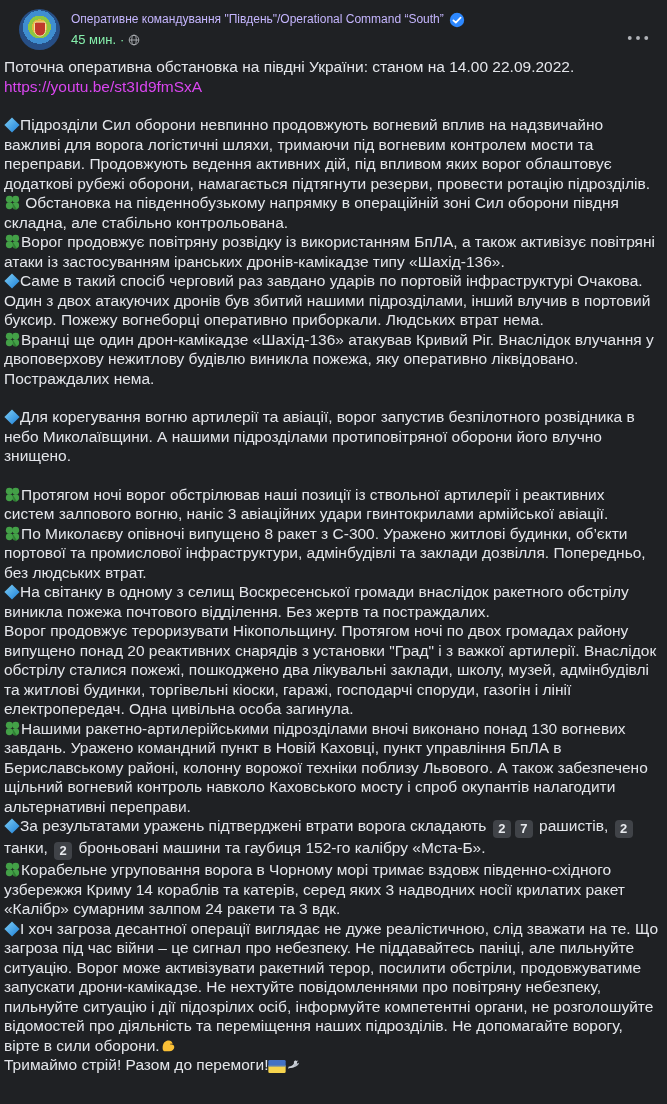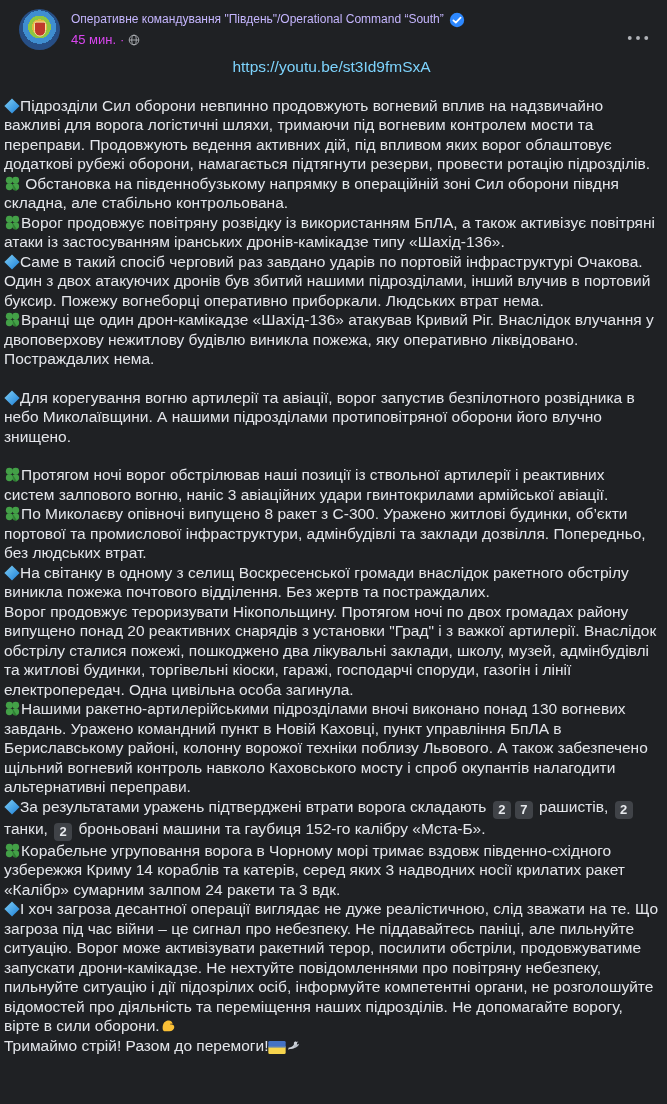--- a/index.html
+++ b/index.html
@@ -26,28 +26,28 @@
     border-radius:2px 2px 6px 6px;
   }
   .header-text{margin-left:11px;flex:1;min-width:0;}
   .name-row{display:flex;align-items:center;gap:5px;}
   .page-name{
     font-size:12px;font-weight:400;color:#c4b5fd;line-height:21px;
     white-space:nowrap;cursor:pointer;
   }
   .verified{display:inline-flex;flex:0 0 auto;}
   .meta-row{display:flex;align-items:center;gap:4px;margin-top:2px;
-    font-size:13px;color:#d946ef;line-height:16px;}
+    font-size:13px;color:#86efac;line-height:16px;}
   .meta-row .ts{cursor:pointer;}
   .more{position:absolute;top:23px;right:14px;padding:4px;cursor:pointer;}
   
   .body{padding:3px 8px 0 4px;font-size:15.5px;line-height:19.5px;color:#e4e6eb;}
   .para{margin:0;}
   .gap{margin-bottom:19px;}
-  .link{color:#7dd3fc;text-decoration:none;display:block;cursor:pointer;word-break:break-all;text-align:center;}
+  .link{color:#d946ef;text-decoration:none;display:block;cursor:pointer;word-break:break-all;}
   .em{display:inline-block;vertical-align:-3px;line-height:0;}
   .em svg{display:inline-block;}
   .kc{
     display:inline-block;min-width:14px;height:18px;line-height:18px;
     padding:0 2px;margin:0 2px;background:#404348;border-radius:4px;
     color:#e8eaee;font-size:13px;font-weight:700;text-align:center;
     vertical-align:-2px;
   }
 </style>
 </head>
@@ -85,20 +85,21 @@
           <g fill="#b0b3b8">
             <circle cx="3" cy="3" r="2.1"></circle>
             <circle cx="12" cy="3" r="2.1"></circle>
             <circle cx="21" cy="3" r="2.1"></circle>
           </g>
         </svg>
     </div>
   </div>
 
   <div class="body">
+    <div class="para">Поточна оперативна обстановка на півдні України: станом на 14.00 22.09.2022.</div>
     <a class="para link gap">https://youtu.be/st3Id9fmSxA</a>
 
   <div class="para"><span class="em"><svg viewBox="0 0 20 20" width="16" height="16">
             <defs>
               <linearGradient id="dg" x1="0" y1="0" x2="1" y2="1">
                 <stop offset="0" stop-color="#7fd0f7"></stop>
                 <stop offset="1" stop-color="#1c7ed6"></stop>
               </linearGradient>
             </defs>
             <polygon points="10,0.5 19.5,10 10,19.5 0.5,10" fill="url(#dg)"></polygon>

